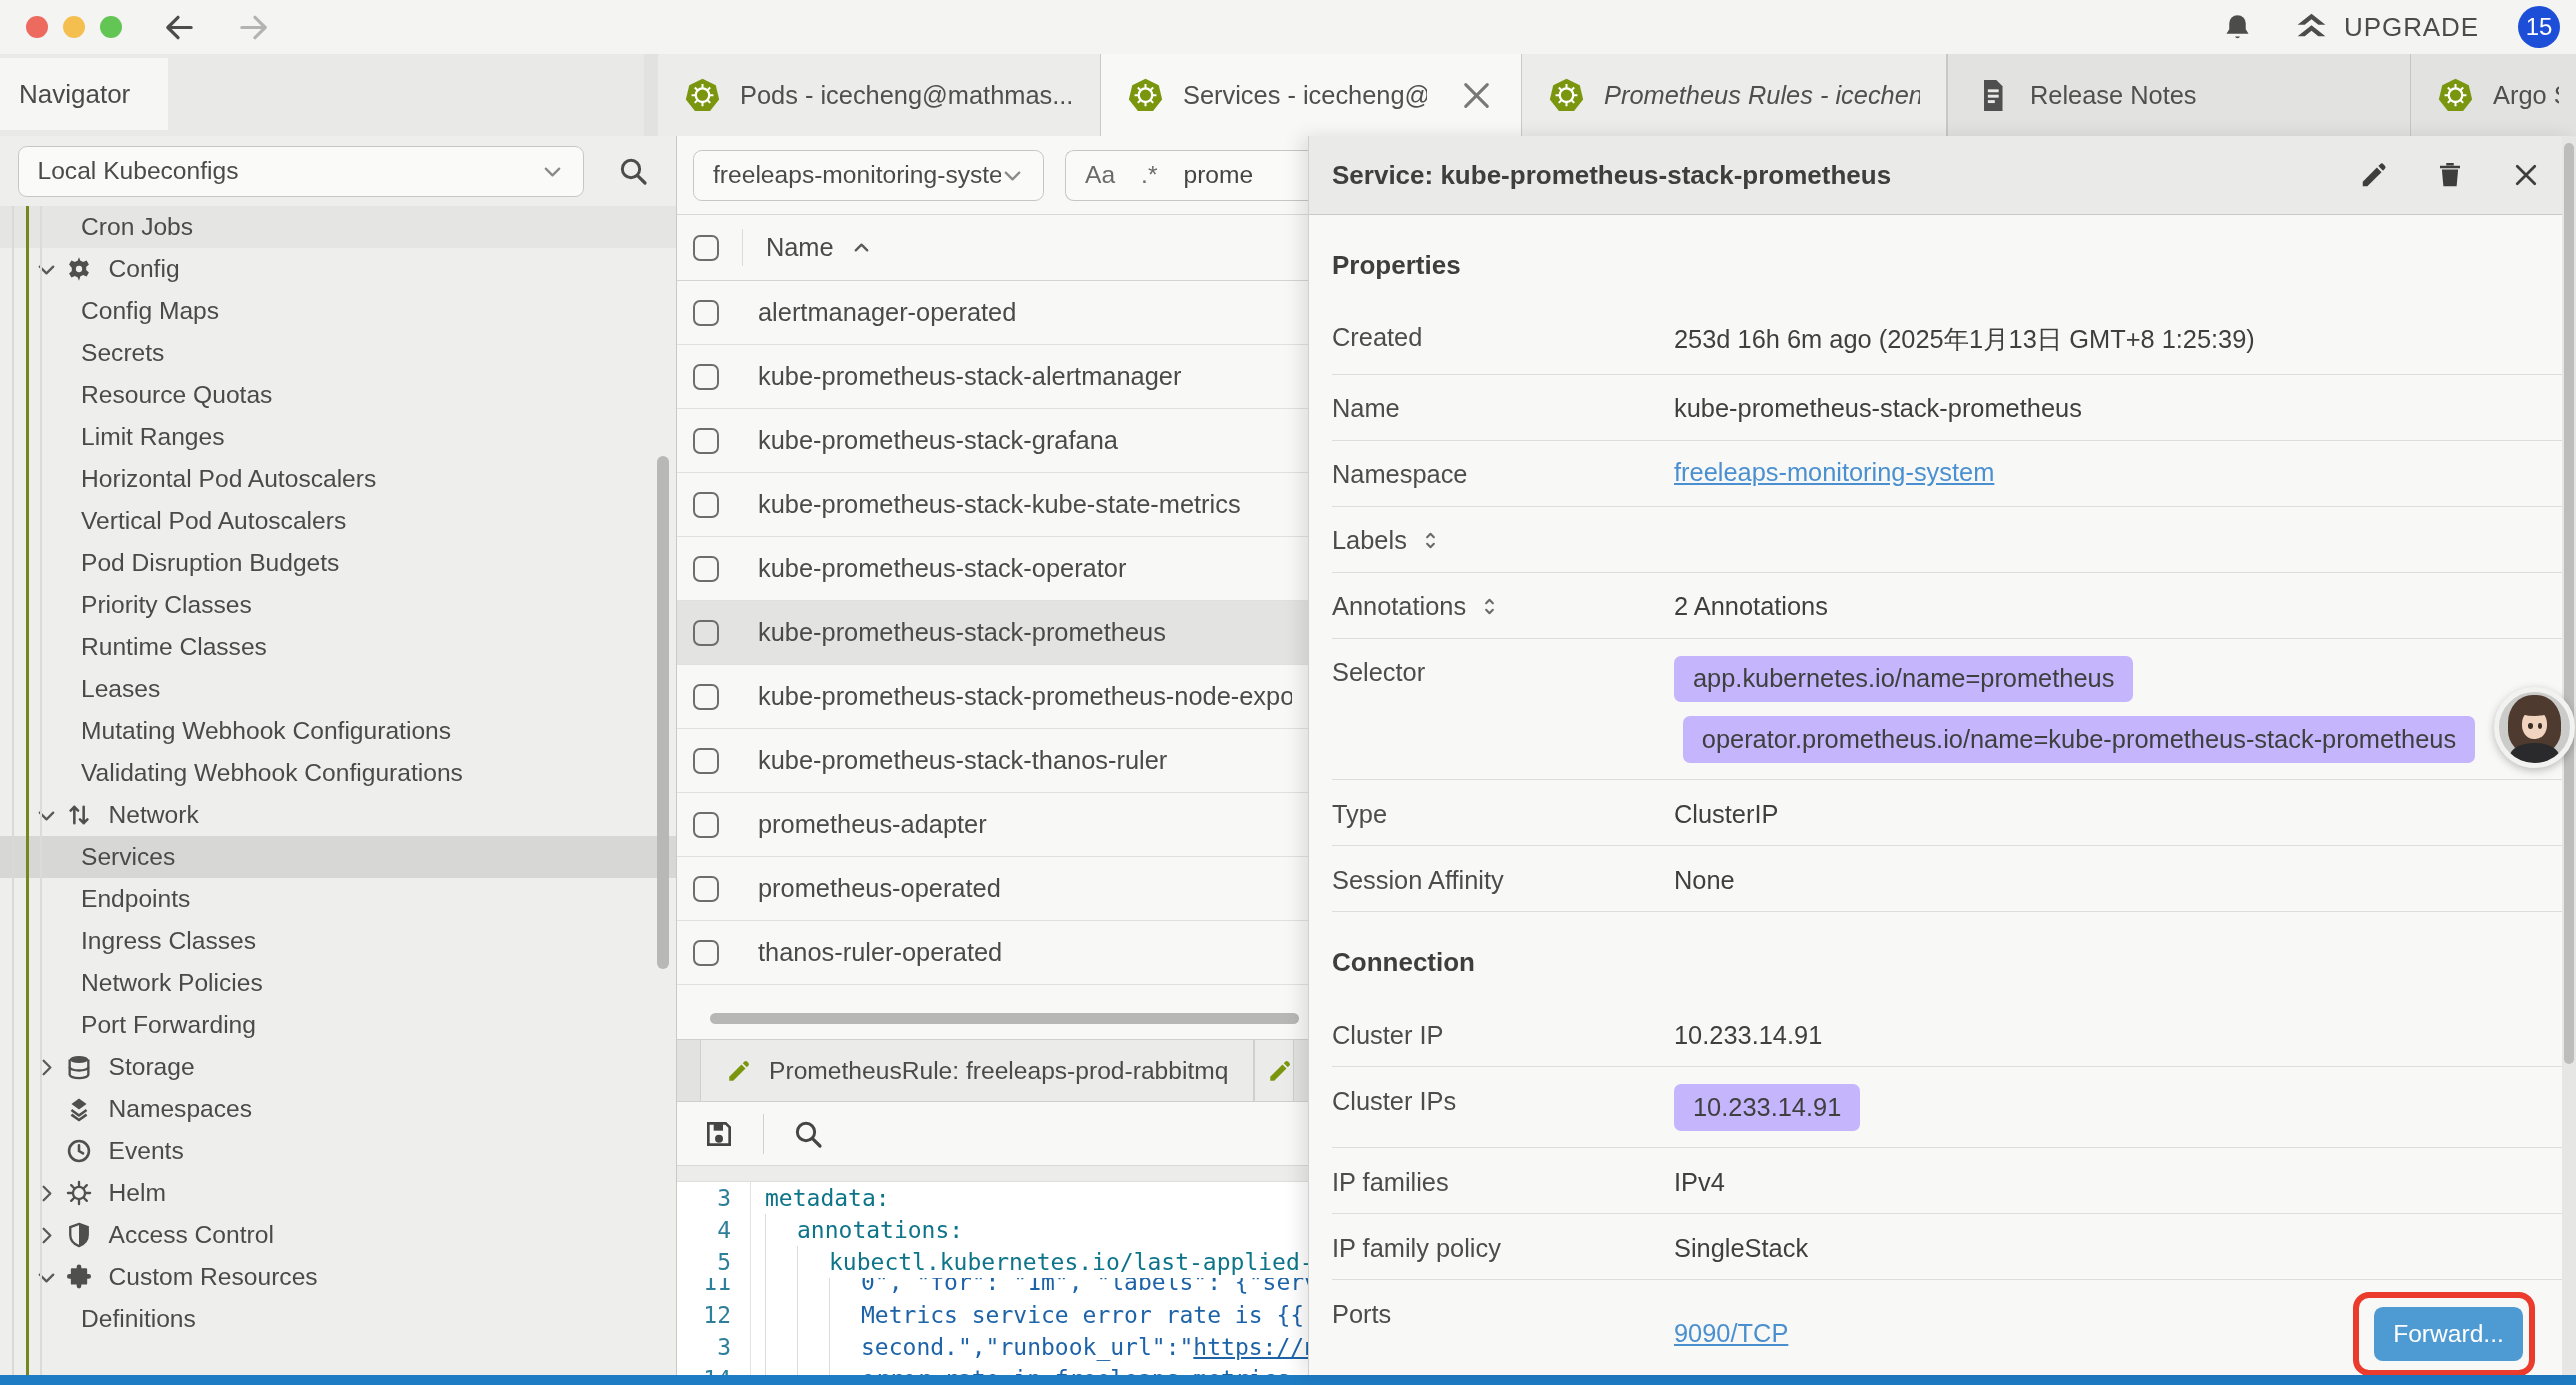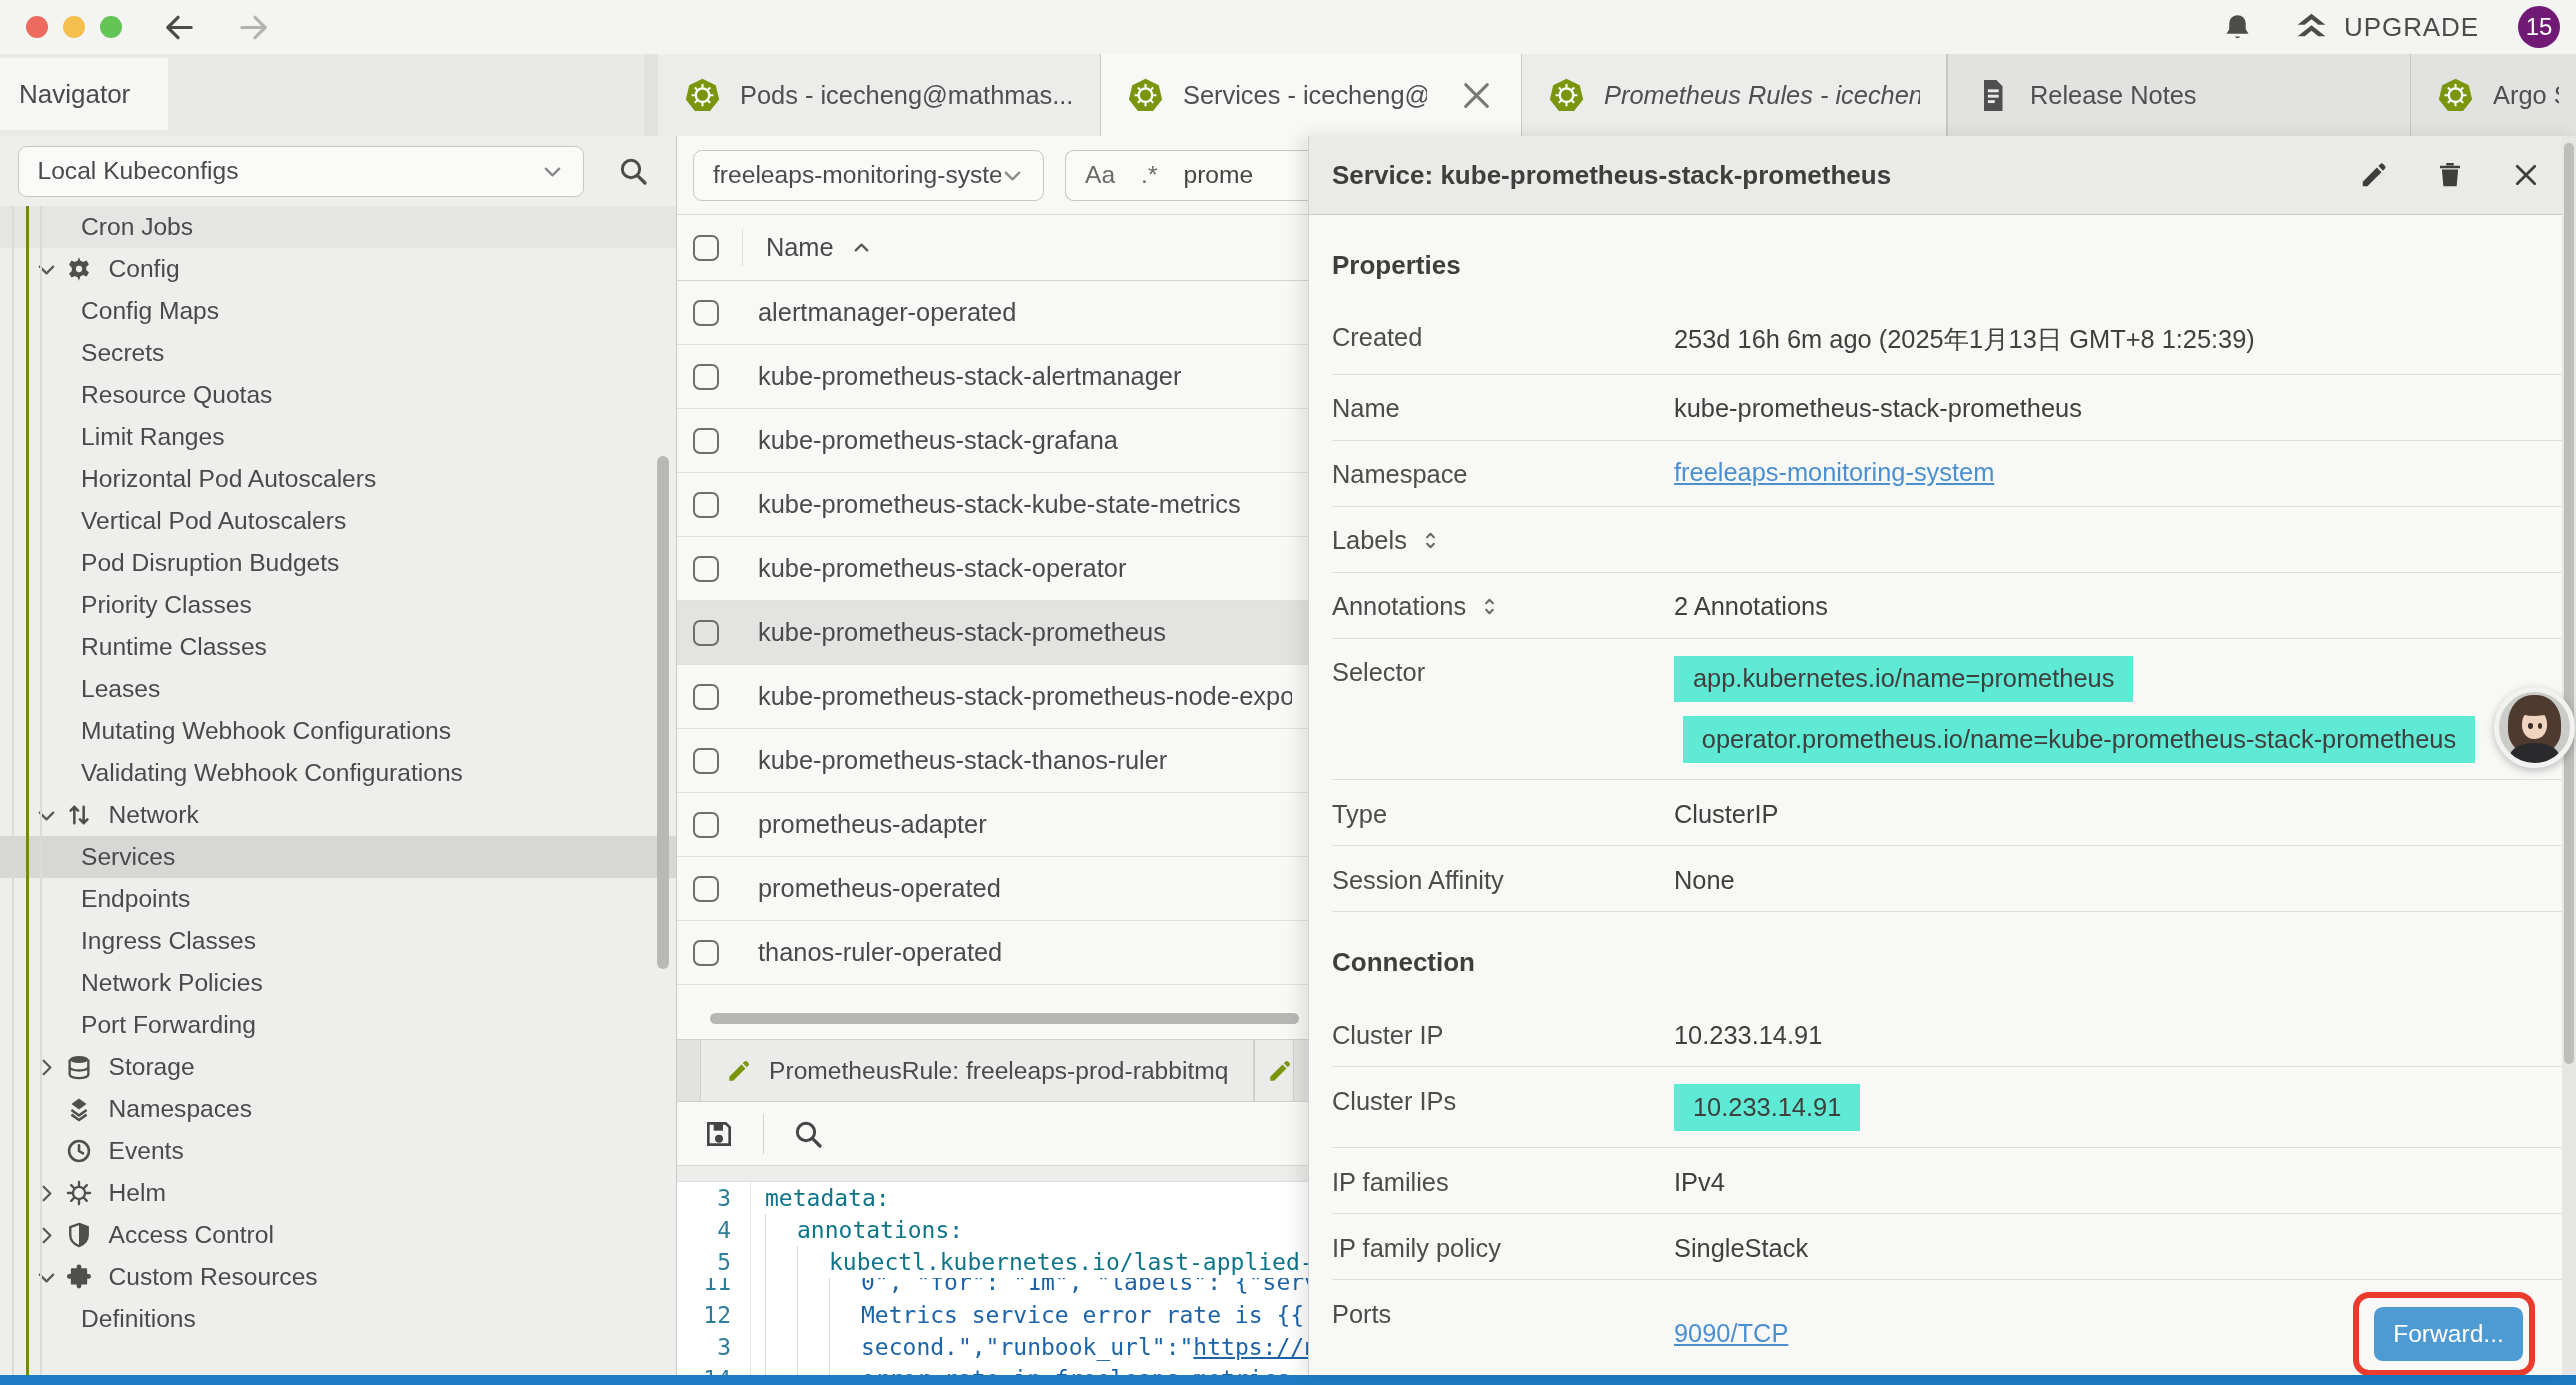--- a/index.html
+++ b/index.html
@@ -14,21 +14,21 @@
   .light { width:22px; height:22px; border-radius:50%; }
   .l-close{ background:#ec6a5e; } .l-min{ background:#f5bf4f; } .l-zoom{ background:#62c554; }
   .navarr { margin-left:40px; display:flex; gap:39px; align-items:center; }
   .arr { width:35px; height:35px; color:#4c4c4b; }
   .arr.disabled { color:#b3b3b2; }
   #topbar-right { margin-left:auto; display:flex; align-items:center; gap:39px; margin-right:16px; }
   .bell { width:33px; height:33px; color:#4c4c4b; }
   .upgrade { display:flex; align-items:center; gap:14px; color:#4c4c4b; }
   .upgrade .icn { width:37px; height:37px; }
   .upgrade-label { font-size:26px; letter-spacing:0.9px; }
-  .badge { width:42px; height:42px; border-radius:50%; background:#701a75; color:#fff; font-size:24px; display:flex; align-items:center; justify-content:center; }
+  .badge { width:42px; height:42px; border-radius:50%; background:#1d4ed8; color:#fff; font-size:24px; display:flex; align-items:center; justify-content:center; }
 
   
   #band { position:absolute; top:54px; left:0; width:100%; height:82px; }
   #nav-band { position:absolute; left:0; top:0; width:677px; height:100%; background:#e9e9e8; border-right:0.9px solid #cfcfce; }
   .nav-tab { position:absolute; left:0; top:4.4px; width:168px; height:72px; background:#f6f6f5; display:flex; align-items:center; padding-left:19px; font-size:26px; color:#4a4a4a; }
   #tabstrip { position:absolute; left:644px; right:0; top:0; height:100%; background:#e2e2e1; display:flex; align-items:stretch; padding-left:14px; overflow:hidden; }
   .tab { display:flex; align-items:center; gap:19px; padding:0 26px; font-size:25.4px; color:#4f4f4f; border-right:0.9px solid #c9c9c8; background:#ececeb; flex:none; }
   .tab .icn { width:37px; height:37px; }
   .tab.active { background:#f8f8f7; }
   .tab.flat { background:transparent; border-right:none; border-left:0.9px solid #c6c6c5; }
@@ -103,21 +103,21 @@
   #phead-actions .icn { width:30px; height:30px; color:#3e3e3d; cursor:pointer; }
   #pbody { position:absolute; left:0; right:14px; top:79px; bottom:0; padding-left:23px; overflow:hidden; }
   .psec-head { font-size:26px; font-weight:bold; color:#3e3e3d; padding:35px 0 23px; }
   .prow { display:flex; align-items:flex-start; border-bottom:1.8px solid #dddddc; padding:16.7px 0; min-height:63px; }
   .prow.noborder { border-bottom:none; }
   .plabel { width:342px; flex:none; font-size:25.4px; color:#4c4c4b; display:flex; align-items:center; gap:12.3px; padding-top:2.6px; }
   .plabel .icn { width:23px; height:23px; color:#6a6a69; }
   .pvals { flex:1; display:flex; flex-direction:column; gap:14px; font-size:25.4px; color:#3f3f3e; padding-right:39px; }
   .pval { padding-top:2.6px; }
   .plink { color:#4a90d0; text-decoration:underline; cursor:pointer; width:max-content; }
-  .chip { background:#5eead4; border-radius:0; padding:8.8px 19px; width:max-content; max-width:100%; white-space:nowrap; overflow:hidden; }
+  .chip { background:#c4b5fd; border-radius:7px; padding:8.8px 19px; width:max-content; max-width:100%; white-space:nowrap; overflow:hidden; }
   .chip.indent2 { margin-left:8.8px; }
   .vline { display:flex; align-items:center; width:100%; min-height:74px; }
   .fwd-wrap { margin-left:auto; position:relative; }
   .fwd { width:149px; height:54px; background:#4e9ad3; color:#ffffff; border:none; border-radius:8.8px; font-size:24.6px; font-family:inherit; display:flex; align-items:center; justify-content:center; cursor:pointer; }
   .redbox { position:absolute; left:-21px; top:-15px; right:-12.3px; bottom:-15px; border:6.1px solid #ea3b2c; border-radius:16px; pointer-events:none; }
   #pscroll-track { position:absolute; right:0px; top:0; width:14px; bottom:0; background:#e6e6e5; }
   #pscroll-thumb { position:absolute; right:1.8px; top:7px; width:10.5px; height:921px; background:#bdbdbc; border-radius:5.3px; }
 
   
   #avatar { position:absolute; left:1185px; top:551px; width:81px; height:81px; border-radius:50%; background:#cbcbca; border:5.3px solid #f2f2f1; box-shadow:0 2.6px 8.8px rgba(0,0,0,0.25); overflow:hidden; z-index:6; }

